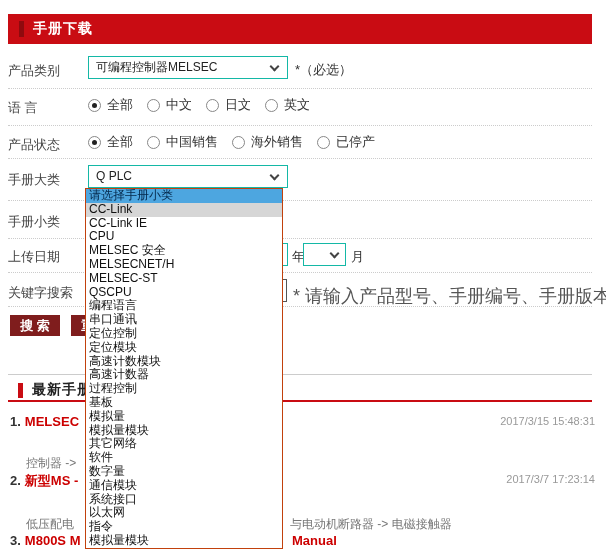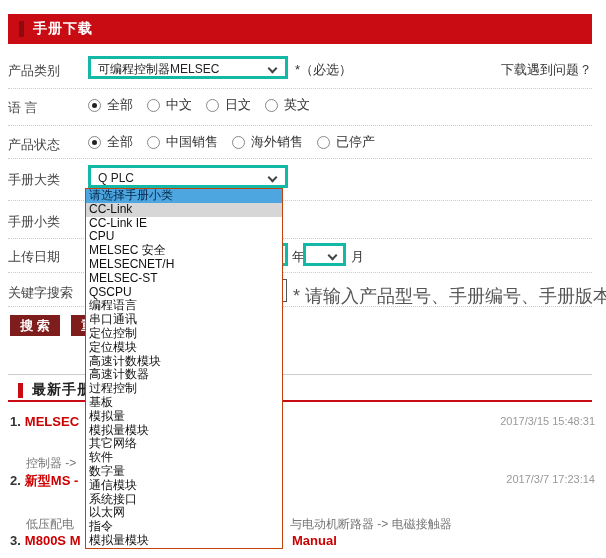--- a/index.html
+++ b/index.html
@@ -8,21 +8,21 @@
   .page { position:relative; width:606px; height:558px; background:#fff; overflow:hidden; }
 
   
   .titlebar { position:absolute; left:8px; top:14px; width:584px; height:30px;
               background:#c90c13; display:flex; align-items:center; }
   .titlebar .accent { width:5px; height:16px; background:#8f0a0e; margin-left:11px; }
   .titlebar .ttl { color:#fff; font-size:14px; font-weight:bold; margin-left:9px; letter-spacing:1px; }
 
   
   .flabel { position:absolute; left:8px; font-size:13px; color:#444; white-space:nowrap; }
-  .selectbox { position:absolute; height:23px; background:#fff; border:3px solid #14b8a6;
+  .selectbox { position:absolute; height:23px; background:#fff; border:1px solid #14b8a6;
                font-size:12px; color:#222; line-height:21px; padding-left:7px; white-space:nowrap; }
   .chev { position:absolute; right:9px; top:6px; width:7px; height:7px;
           border-right:2px solid #444; border-bottom:2px solid #444; transform:rotate(45deg); }
   .divider { position:absolute; left:8px; width:584px; border-top:1px dotted #ccc; }
   .note { position:absolute; font-size:13px; color:#333; white-space:nowrap; }
   .helplink { position:absolute; right:14px; font-size:13px; color:#333; text-decoration:none; white-space:nowrap; }
 
   
   .radio-row { position:absolute; left:88px; display:flex; align-items:center; }
   .radio-opt { display:flex; align-items:center; cursor:default; }
@@ -76,21 +76,20 @@
     <span class="accent"></span>
     <span class="ttl">手册下载</span>
   </div>
 
   <span class="flabel" style="top:62px;">产品类别</span>
   <div class="selectbox" style="left:88px; top:56px; width:200px;">
     <span>可编程控制器MELSEC</span>
     <span class="chev"></span>
   </div>
   <span class="note" style="left:295px; top:61px;">*（必选）</span>
-  <a class="helplink" style="top:61px;" href="#">下载遇到问题？</a>
 
   <div class="divider" style="top:88px;"></div>
 
   <span class="flabel" style="top:99px;">语 言</span>
   <div class="radio-row" style="top:96px;">
       <span class="radio-opt on">
       <span class="radio"></span>
       <span class="radio-label">全部</span>
     </span>
       <span class="radio-opt">

